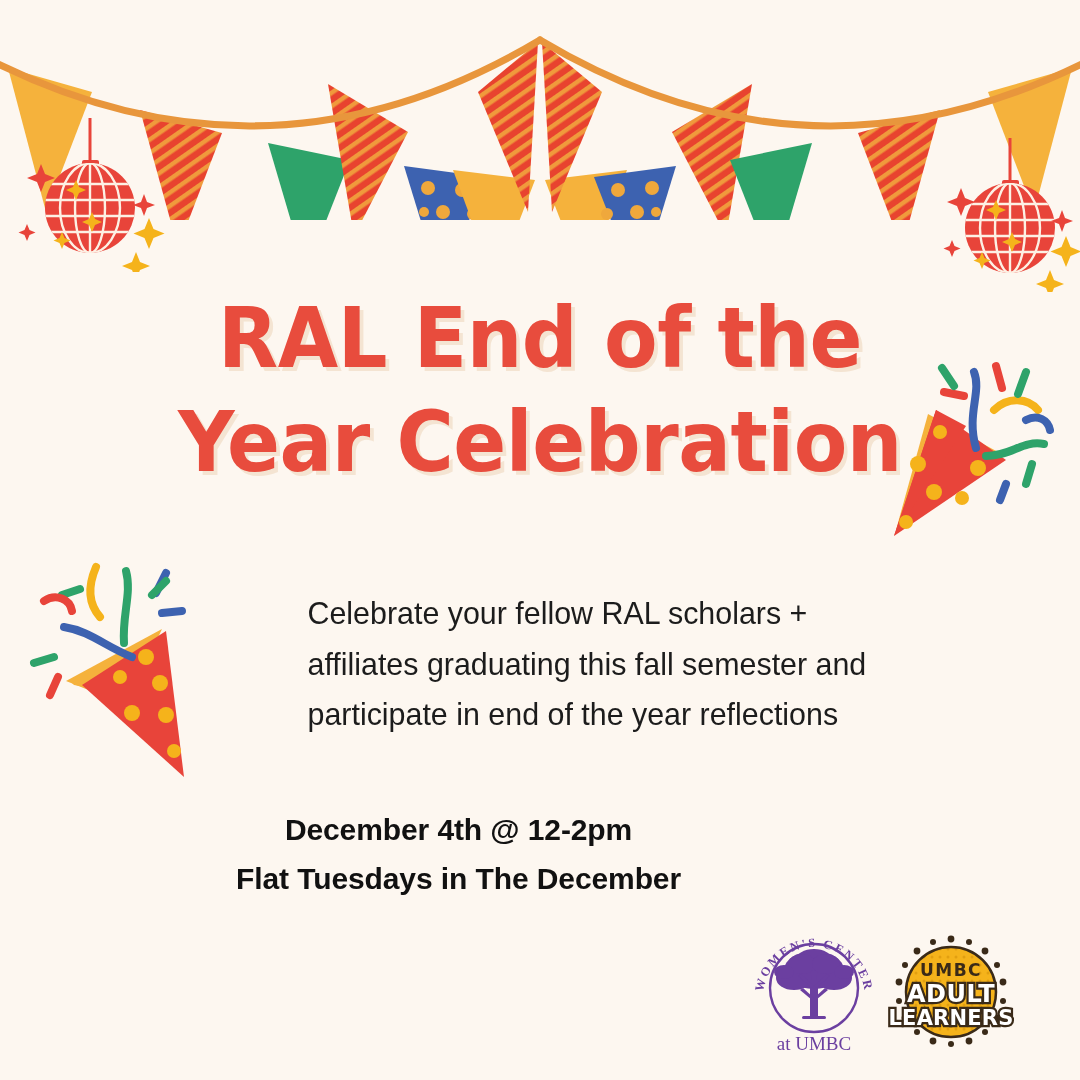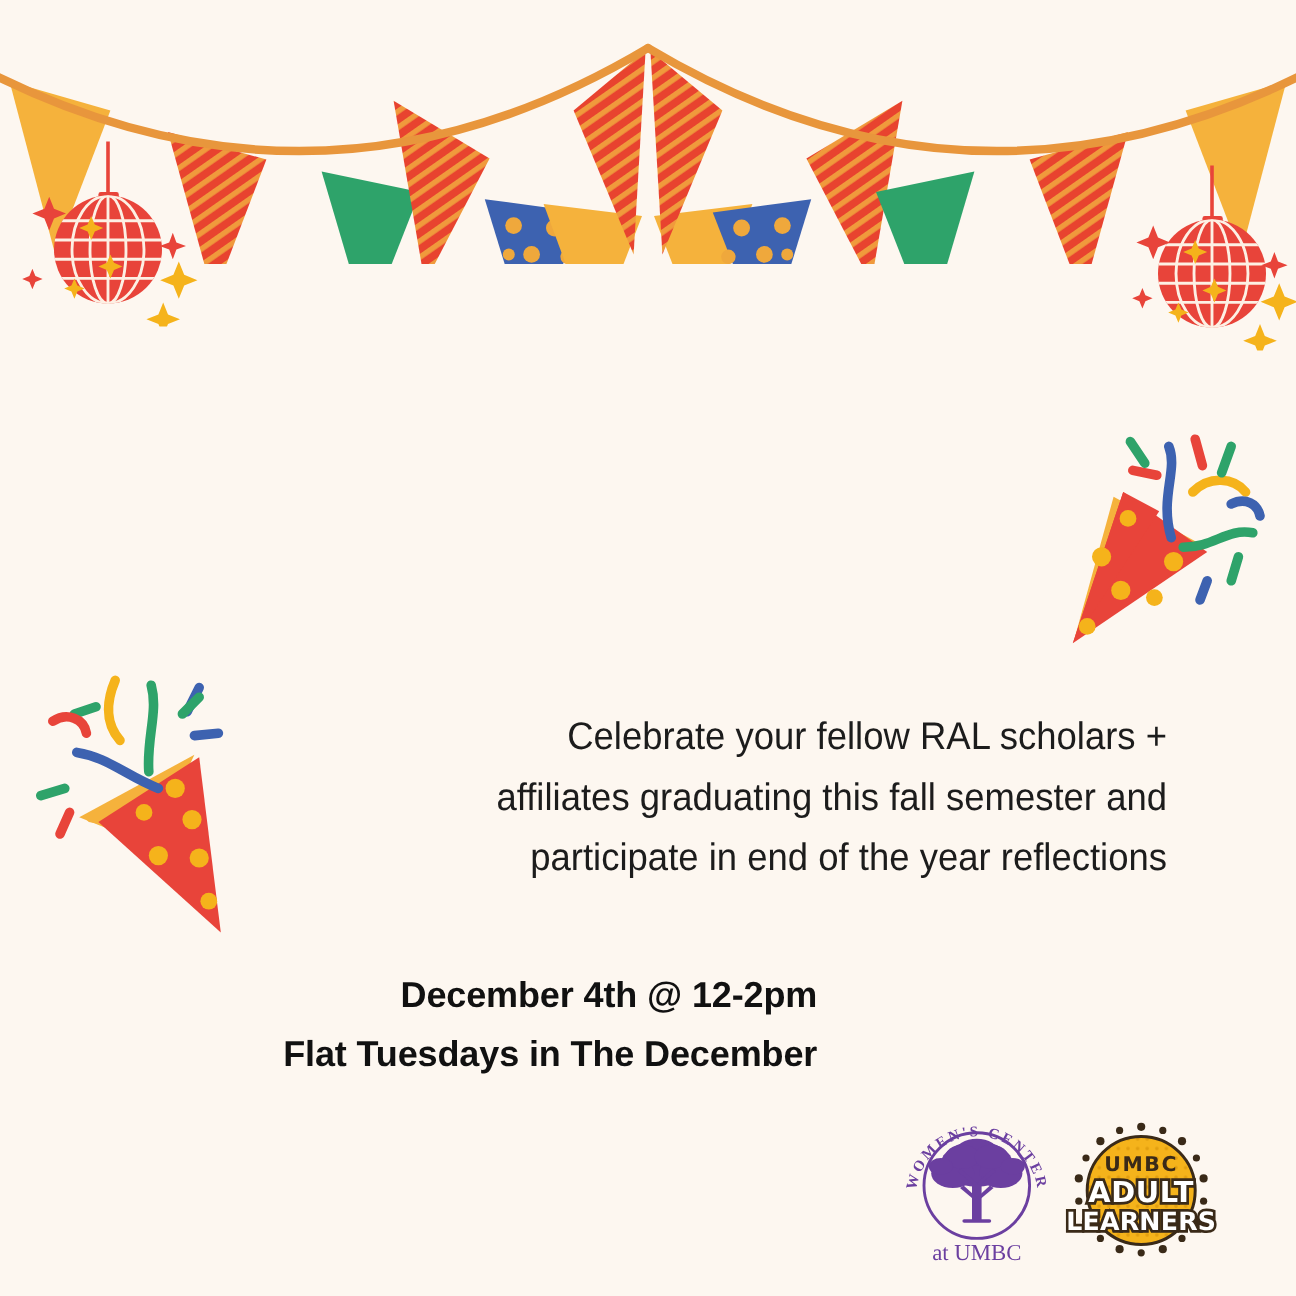--- a/index.html
+++ b/index.html
@@ -72,39 +72,39 @@
     transform-origin: center;
     white-space: nowrap;
   }
 
   
   .body-block {
     position: absolute;
     top: 588px;
     left: 290px;
     width: 700px;
-    text-align: right;
+    text-align: left;
   }
   .body-line {
     font-family: "Liberation Sans", sans-serif;
     font-weight: 400;
     font-size: 32px;
     line-height: 1.58;
     color: #1C1C1C;
     transform: scaleX(0.95);
     transform-origin: center;
     white-space: nowrap;
   }
 
   
   .details-block {
     position: absolute;
     top: 806px;
     left: 236px;
-    text-align: right;
+    text-align: center;
   }
   .details-line {
     font-family: "Liberation Sans", sans-serif;
     font-weight: 700;
     font-size: 30px;
     line-height: 1.62;
     color: #111111;
     letter-spacing: -0.1px;
     white-space: nowrap;
   }
@@ -359,20 +359,24 @@
           <path d="M152 28 l-10 20" stroke="#3D62B0"></path>
           <path d="M152 36 l-14 14" stroke="#2EA36A"></path>
           <path d="M148 68 l20 -2" stroke="#3D62B0"></path>
           <path d="M20 118 l20 -6" stroke="#2EA36A"></path>
           <path d="M36 150 l8 -18" stroke="#E8443A"></path>
         </g>
       </svg>
     </div>
   </div>
 
+  <div class="title-block">
+    <div class="title-line">RAL End of the</div>
+    <div class="title-line">Year Celebration</div>
+  </div>
 
   <div class="body-block">
     <div class="body-line">Celebrate your fellow RAL scholars +</div>
     <div class="body-line">affiliates graduating this fall semester and</div>
     <div class="body-line">participate in end of the year reflections</div>
   </div>
 
   <div class="details-block">
     <div class="details-line">December 4th @ 12-2pm</div>
     <div class="details-line">Flat Tuesdays in The December</div>

